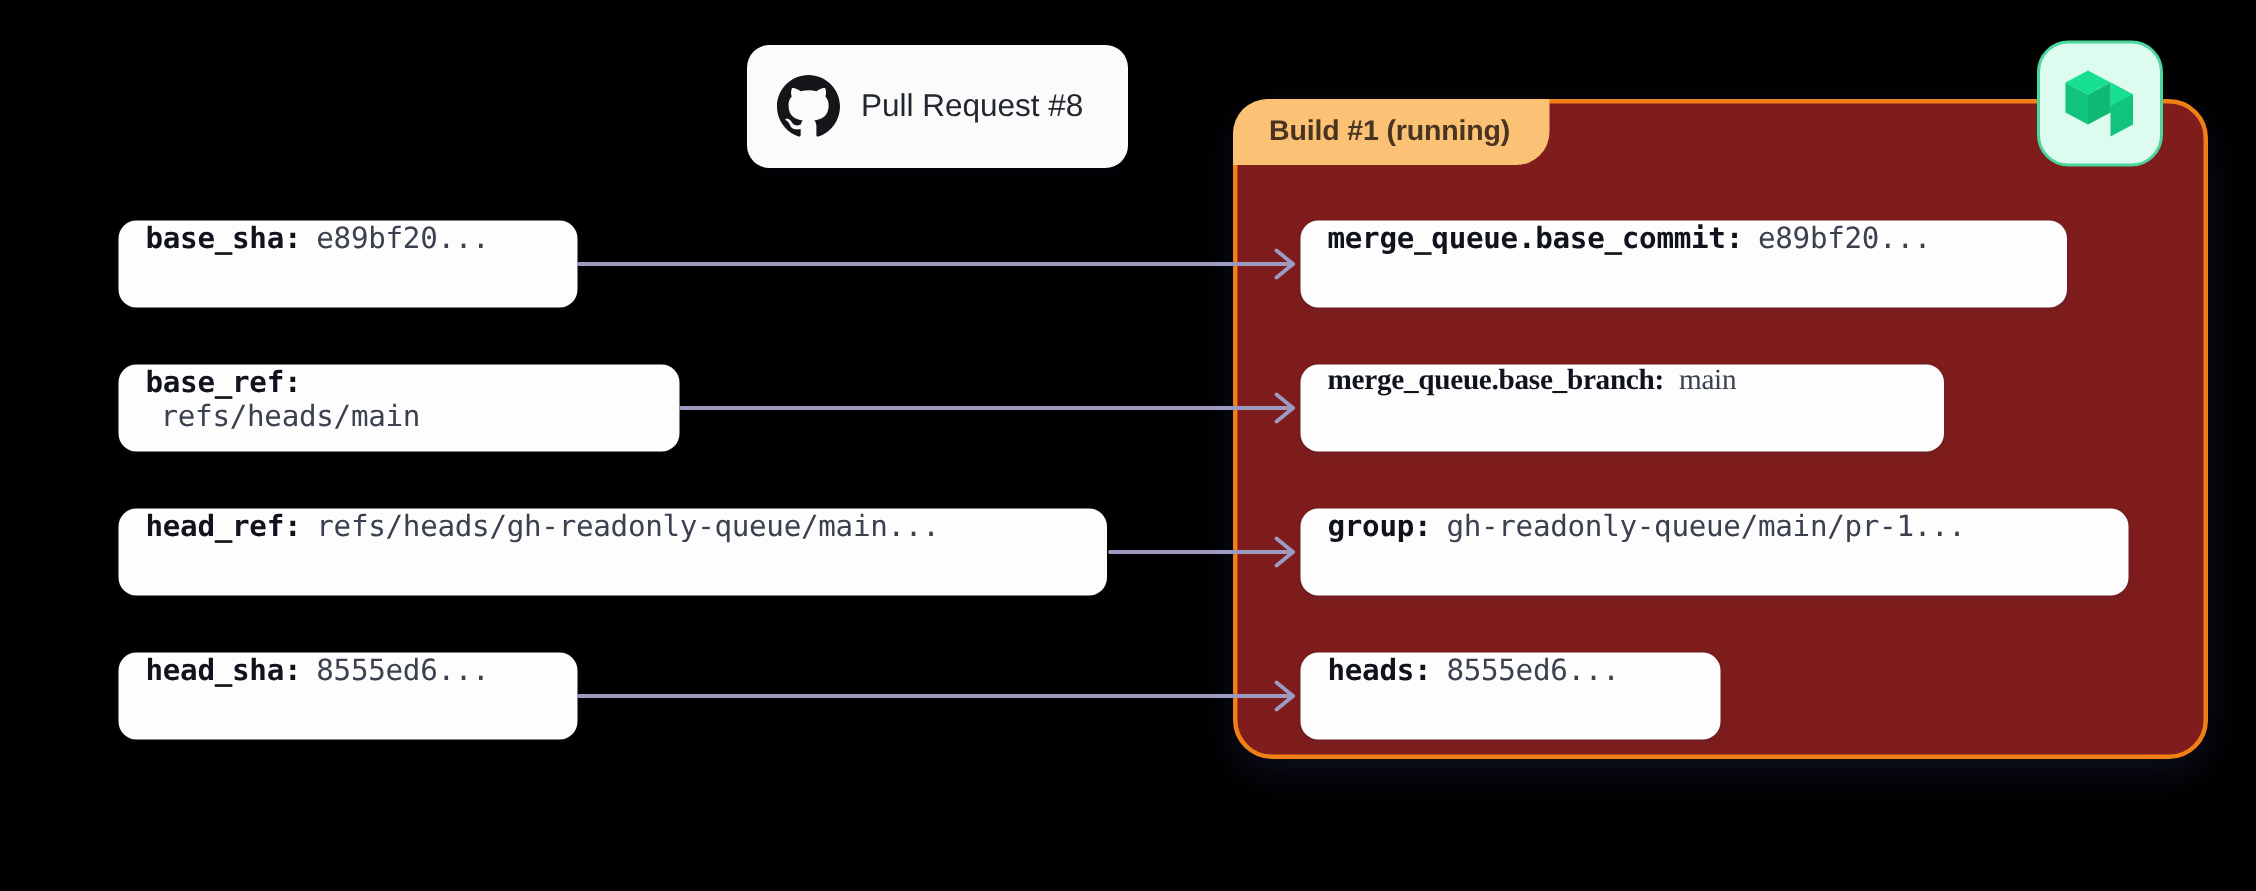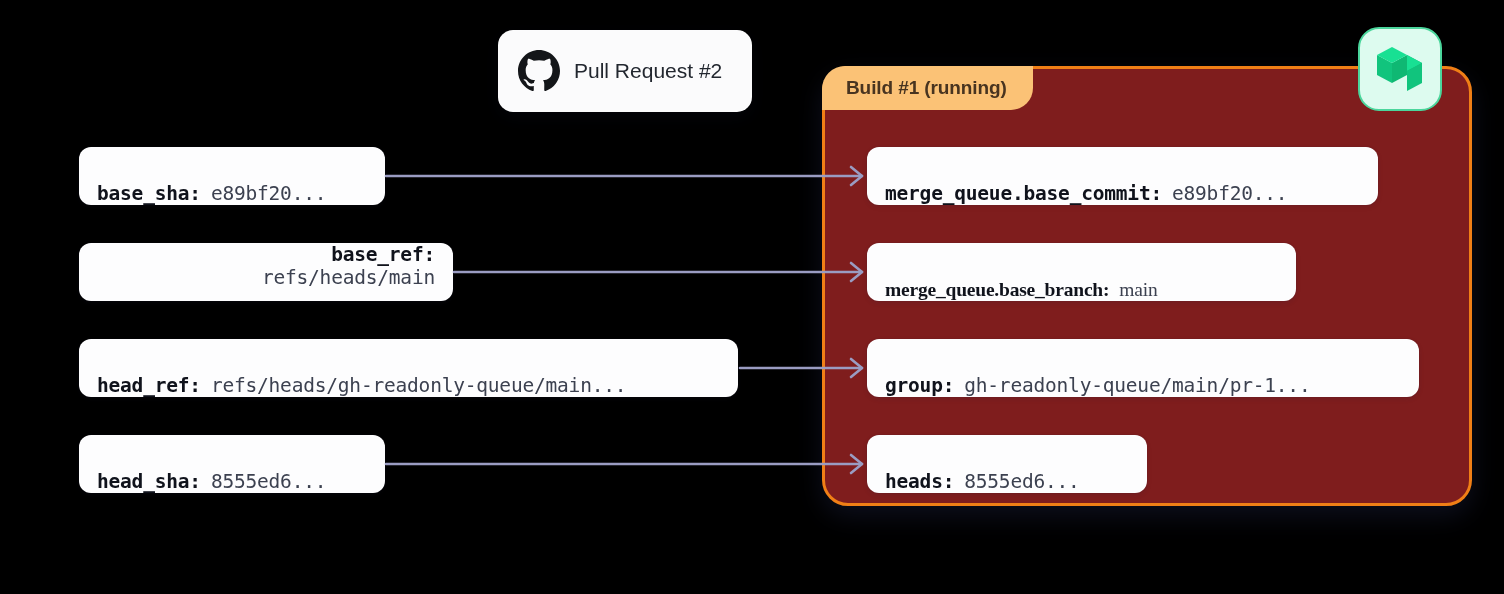--- a/index.html
+++ b/index.html
@@ -71,21 +71,21 @@
     left: -3px;
     top: -3px;
     background: #fbc276;
     color: #483420;
   }
 
   
   .card {
     position: absolute;
     display: flex;
-    align-items: flex-end;
+    align-items: flex-start;
     background: #fdfdfe;
     border-radius: 12px;
     box-shadow: 0 2px 5px rgba(30,34,60,0.13), 0 0 0 1px rgba(30,34,60,0.05);
     height: 58px;
     padding: 0 18px;
     font-family: "DejaVu Sans Mono", "Liberation Mono", monospace;
     font-size: 19.5px;
     white-space: nowrap;
     box-sizing: border-box;
   }
@@ -227,21 +227,21 @@
       <svg width="42" height="42" viewBox="0 0 16 16" fill="#141619" aria-hidden="true">
         <path d="M8 0C3.58 0 0 3.58 0 8c0 3.54 2.29 6.53 5.47 7.59.4.07.55-.17.55-.38
                  0-.19-.01-.82-.01-1.49-2.01.37-2.53-.49-2.69-.94-.09-.23-.48-.94-.82-1.13-.28-.15-.68-.52-.01-.53.63-.01
                  1.08.58 1.23.82.72 1.21 1.87.87 2.33.66.07-.52.28-.87.51-1.07-1.78-.2-3.64-.89-3.64-3.95
                  0-.87.31-1.59.82-2.15-.08-.2-.36-1.02.08-2.12 0 0 .67-.21 2.2.82.64-.18 1.32-.27 2-.27.68 0
                  1.36.09 2 .27 1.53-1.04 2.2-.82 2.2-.82.44 1.1.16 1.92.08 2.12.51.56.82 1.27.82 2.15 0
                  3.07-1.87 3.75-3.65 3.95.29.25.54.73.54 1.48 0 1.07-.01 1.93-.01 2.2 0 .21.15.46.55.38A8.012
                  8.012 0 0 0 16 8c0-4.42-3.58-8-8-8z"></path>
       </svg>
     </span>
-    <span class="label">Pull Request #2</span>
+    <span class="label">Pull Request #8</span>
   </div>
 
   <div class="bk-tile">
     <span style="display:flex;">
       <svg width="50" height="46" viewBox="0 0 50 46" aria-hidden="true">
 
         <polygon points="2,9 17,17 17,37 2,29" fill="#11c47d"></polygon>
         <polygon points="17,17 32,9 32,29 17,37" fill="#0fb873"></polygon>
         <polygon points="2,9 17,1 32,9 17,17" fill="#18e093"></polygon>
 

